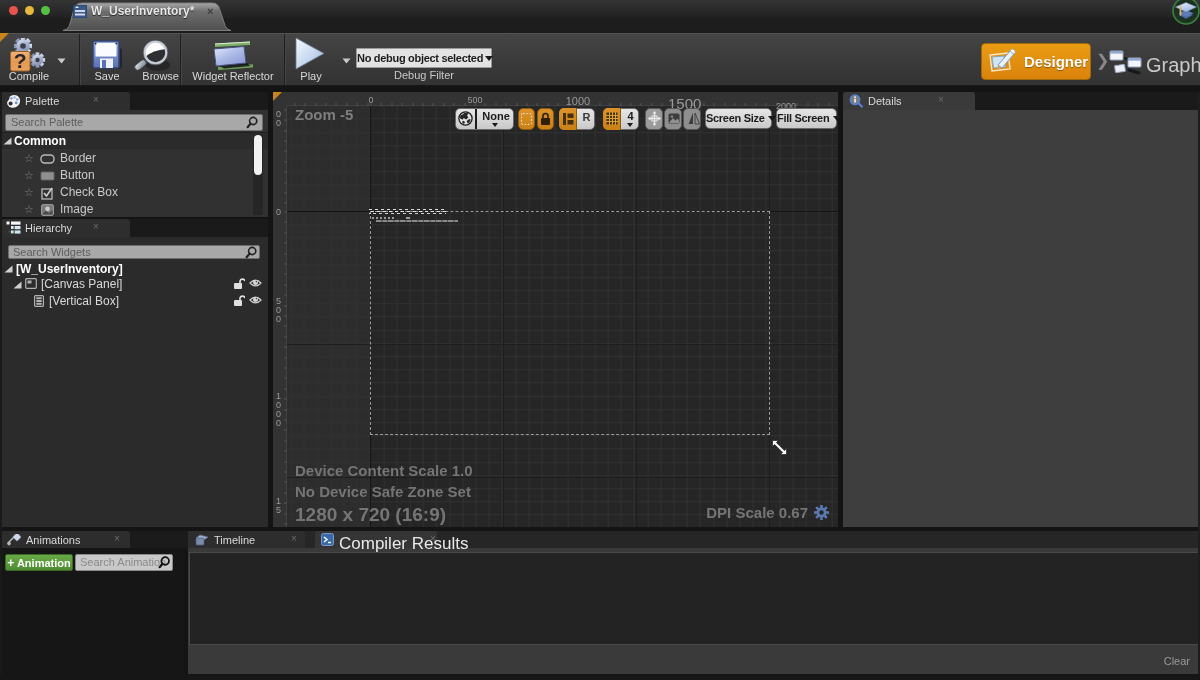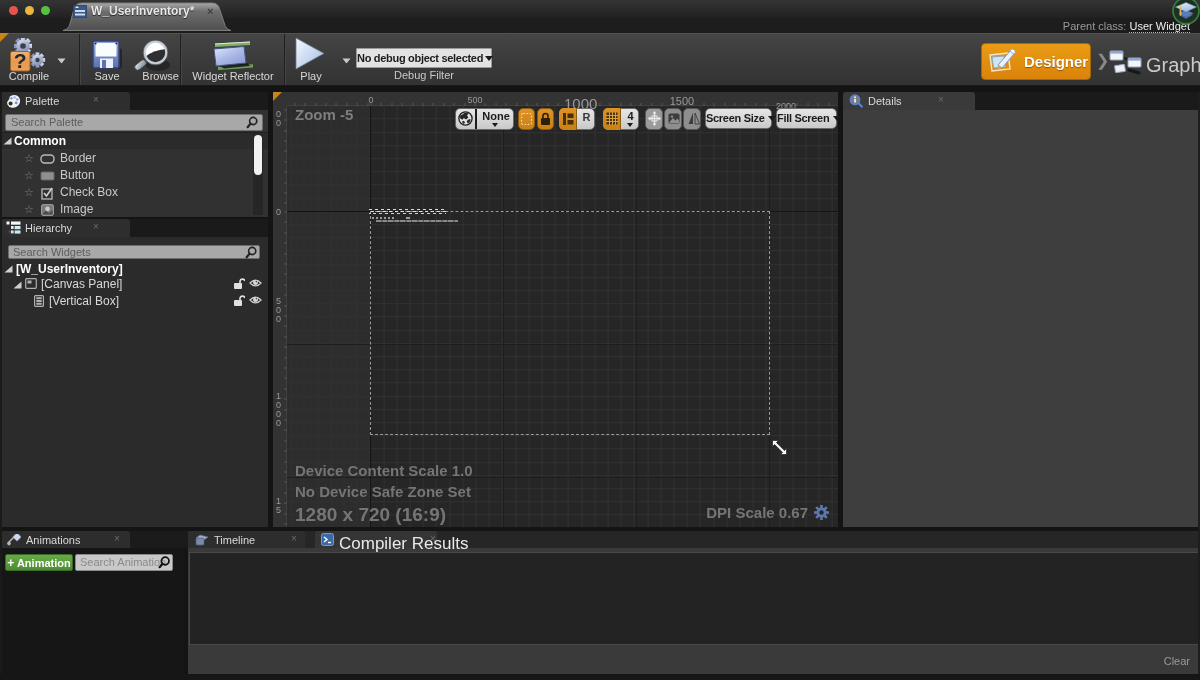--- a/index.html
+++ b/index.html
@@ -33,21 +33,20 @@
 
   <svg class="abs" style="left:73px;top:5px;" width="14" height="13" viewBox="0 0 14 13">
     <rect x="0" y="0" width="14" height="13" rx="1.5" fill="#3a5a8c" stroke="#203a60" stroke-width="1"></rect>
     <path d="M2,3 l2,-2 l2,2 z" fill="#dfe8f5"></path>
     <rect x="2" y="5" width="10" height="2" fill="#cfd9ea"></rect>
     <rect x="2" y="8.5" width="10" height="2" fill="#cfd9ea"></rect>
   </svg>
   <div class="abs" style="left:91px;top:4px;width:130px;height:16px;color:#e8e8e8;font-size:12px;font-weight:bold;text-shadow:0 1px 1px #222;">W_UserInventory*</div>
   <div class="abs" style="left:207px;top:5px;color:#3e3e3e;font-size:11px;font-weight:bold;">×</div>
 
-  <div class="abs" style="left:800px;top:20px;width:390px;text-align:right;font-size:11px;color:#9a9a9a;">Parent class: <span style="color:#efefef;border-bottom:1px dotted #bbb;">User Widget</span></div>
 
   <svg class="abs" style="left:1170px;top:-4px;" width="32" height="32" viewBox="0 0 32 32">
     <defs>
       <radialGradient id="capbg" cx="0.5" cy="0.45" r="0.6">
           <stop offset="0" stop-color="#18251b"></stop>
           <stop offset="0.75" stop-color="#1e3322"></stop>
           <stop offset="1" stop-color="#2c5532"></stop>
         </radialGradient>
       <linearGradient id="capt" x1="0" y1="0" x2="0.3" y2="1">
           <stop offset="0" stop-color="#e8f0fb"></stop>
@@ -333,22 +332,22 @@
     <div class="abs" style="left:0;top:119px;width:565px;height:1px;background:#141414;"></div>
 
     <div class="abs" style="left:0;top:0;width:565px;height:14px;background:#333333;border-bottom:1px solid #404040;"></div>
     <div class="abs" style="left:0;top:11px;width:565px;height:3px;background:repeating-linear-gradient(90deg,#565656 0 1px,transparent 1px 10.4px);background-position:97.5px 0;"></div>
     <div class="abs" style="left:0;top:0;width:14px;height:435px;background:#333333;border-right:1px solid #404040;"></div>
     <div class="abs" style="left:11px;top:0;width:3px;height:435px;background:repeating-linear-gradient(180deg,#565656 0 1px,transparent 1px 10.4px);background-position:0 119.5px;"></div>
     <div class="abs" style="left:0;top:0;width:14px;height:14px;background:#333333;"></div>
 
     <div class="abs" style="left:92px;top:3px;width:12px;text-align:center;font-size:9px;color:#999;">0</div>
     <div class="abs" style="left:190px;top:3px;width:24px;text-align:center;font-size:9px;color:#999;">500</div>
-    <div class="abs" style="left:291px;top:3px;width:28px;text-align:center;font-size:15px;color:#999;">1000</div>
-    <div class="abs" style="left:395px;top:3px;width:28px;text-align:center;font-size:11px;color:#999;">1500</div>
+    <div class="abs" style="left:291px;top:3px;width:28px;text-align:center;font-size:11px;color:#999;">1000</div>
+    <div class="abs" style="left:395px;top:3px;width:28px;text-align:center;font-size:15px;color:#999;">1500</div>
     <div class="abs" style="left:499px;top:9px;width:28px;text-align:center;font-size:9px;color:#999;">2000</div>
 
     <div class="abs" style="left:3px;top:18px;font-size:9px;color:#999;line-height:9px;">0<br>0</div>
     <div class="abs" style="left:3px;top:115px;font-size:9px;color:#999;">0</div>
     <div class="abs" style="left:3px;top:205px;font-size:9px;color:#999;line-height:9px;">5<br>0<br>0</div>
     <div class="abs" style="left:3px;top:300px;font-size:9px;color:#999;line-height:9px;">1<br>0<br>0<br>0</div>
     <div class="abs" style="left:3px;top:405px;font-size:9px;color:#999;line-height:9px;">1<br>5</div>
 
     <div class="abs" style="left:22px;top:14px;font-size:15px;font-weight:bold;color:#7e7e7e;">Zoom -5</div>
 

